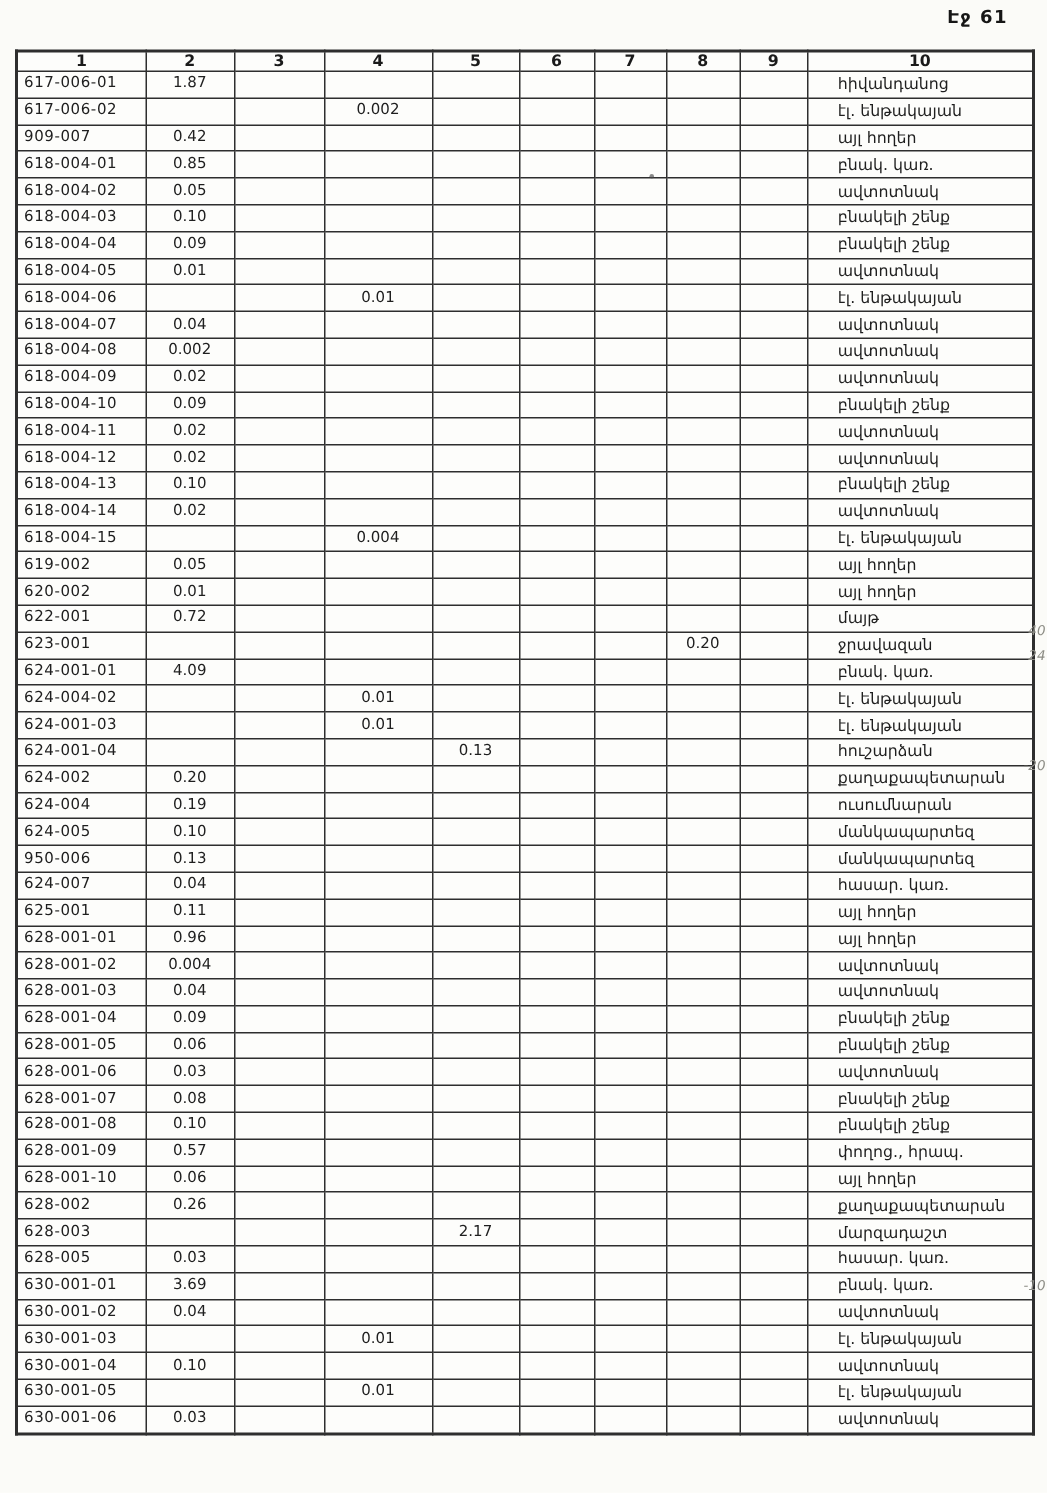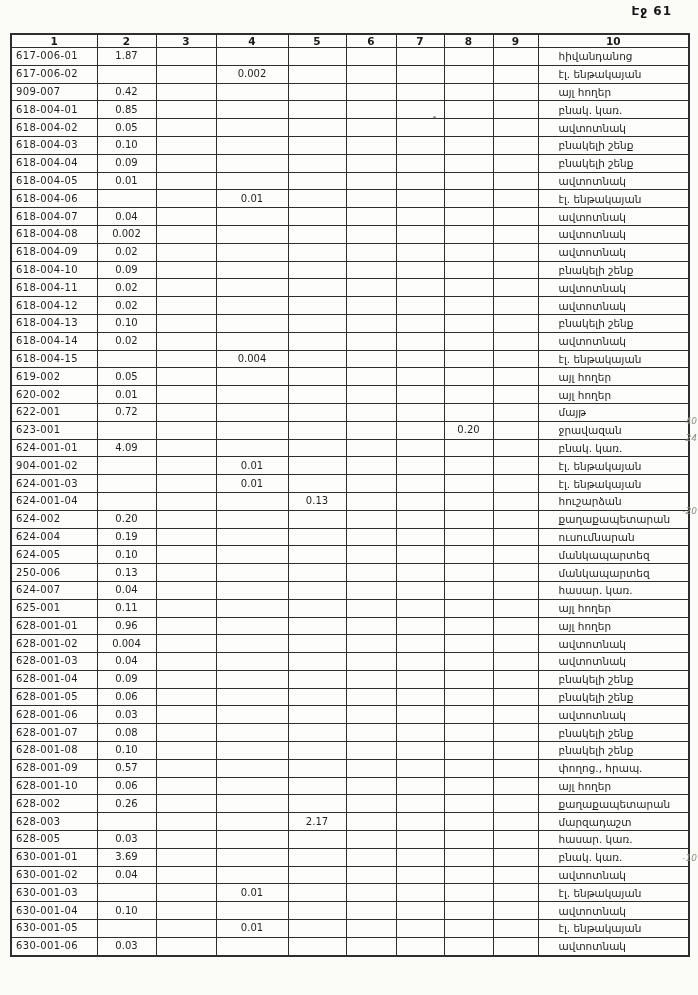--- a/index.html
+++ b/index.html
@@ -390,21 +390,21 @@
         <td class="num"></td>
         <td class="num"></td>
         <td class="num"></td>
         <td class="num"></td>
         <td class="num"></td>
         <td class="num"></td>
         <td class="num"></td>
         <td class="landuse">բնակ. կառ.</td>
       </tr>
       <tr>
-        <td class="code">904-001-02</td>
+        <td class="code">624-004-02</td>
         <td class="num"></td>
         <td class="num"></td>
         <td class="num">0.01</td>
         <td class="num"></td>
         <td class="num"></td>
         <td class="num"></td>
         <td class="num"></td>
         <td class="num"></td>
         <td class="landuse">էլ. ենթակայան</td>
       </tr>
@@ -462,21 +462,21 @@
         <td class="num"></td>
         <td class="num"></td>
         <td class="num"></td>
         <td class="num"></td>
         <td class="num"></td>
         <td class="num"></td>
         <td class="num"></td>
         <td class="landuse">մանկապարտեզ</td>
       </tr>
       <tr>
-        <td class="code">250-006</td>
+        <td class="code">950-006</td>
         <td class="num">0.13</td>
         <td class="num"></td>
         <td class="num"></td>
         <td class="num"></td>
         <td class="num"></td>
         <td class="num"></td>
         <td class="num"></td>
         <td class="num"></td>
         <td class="landuse">մանկապարտեզ</td>
       </tr>

